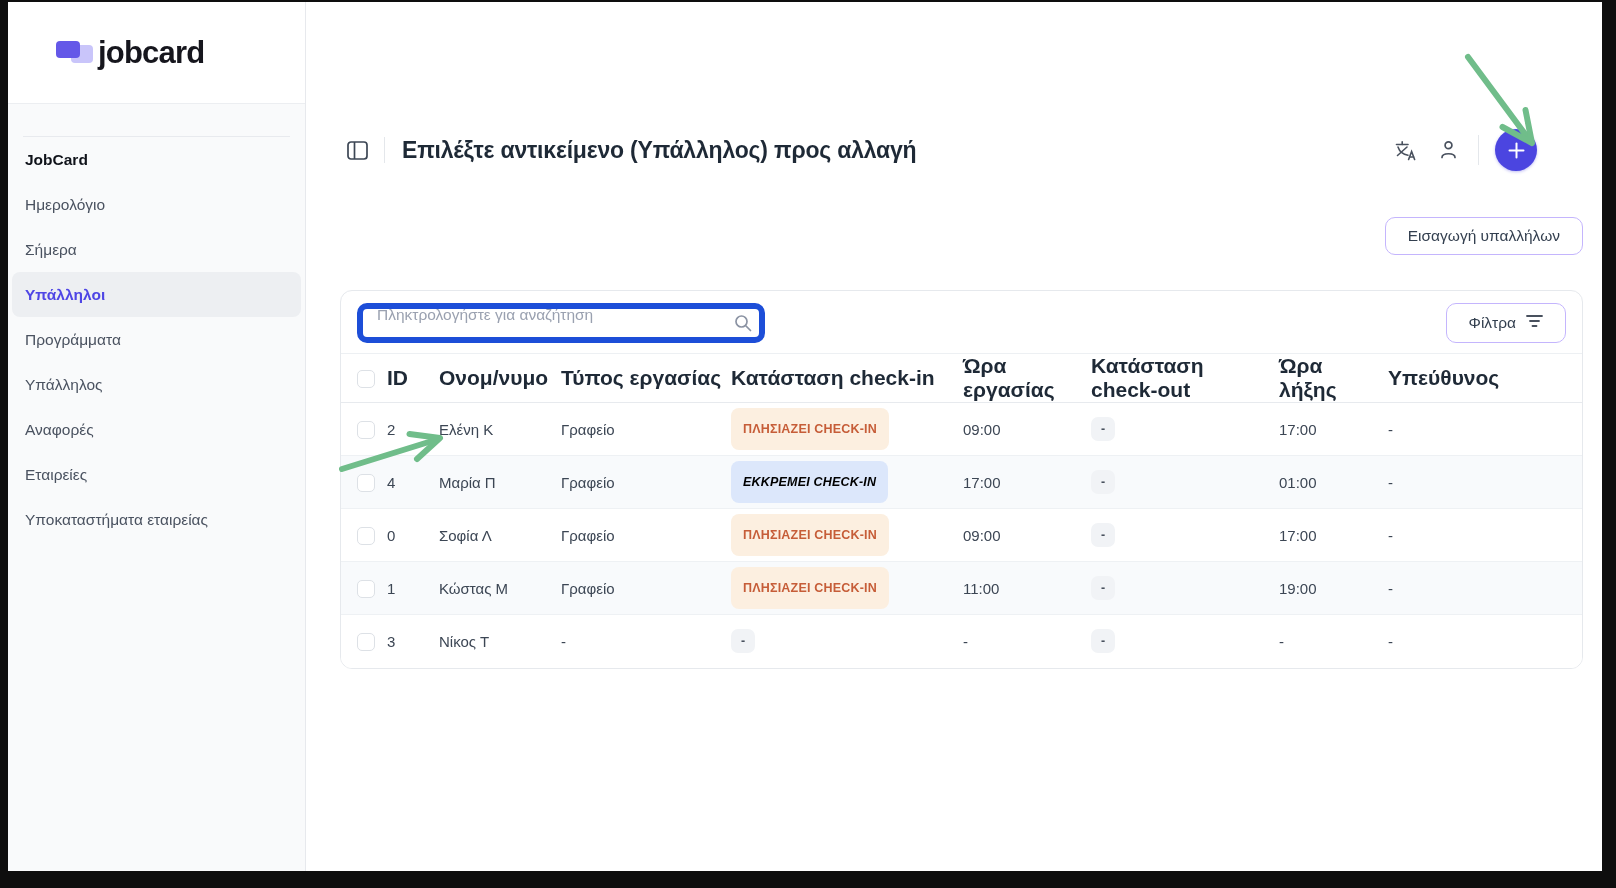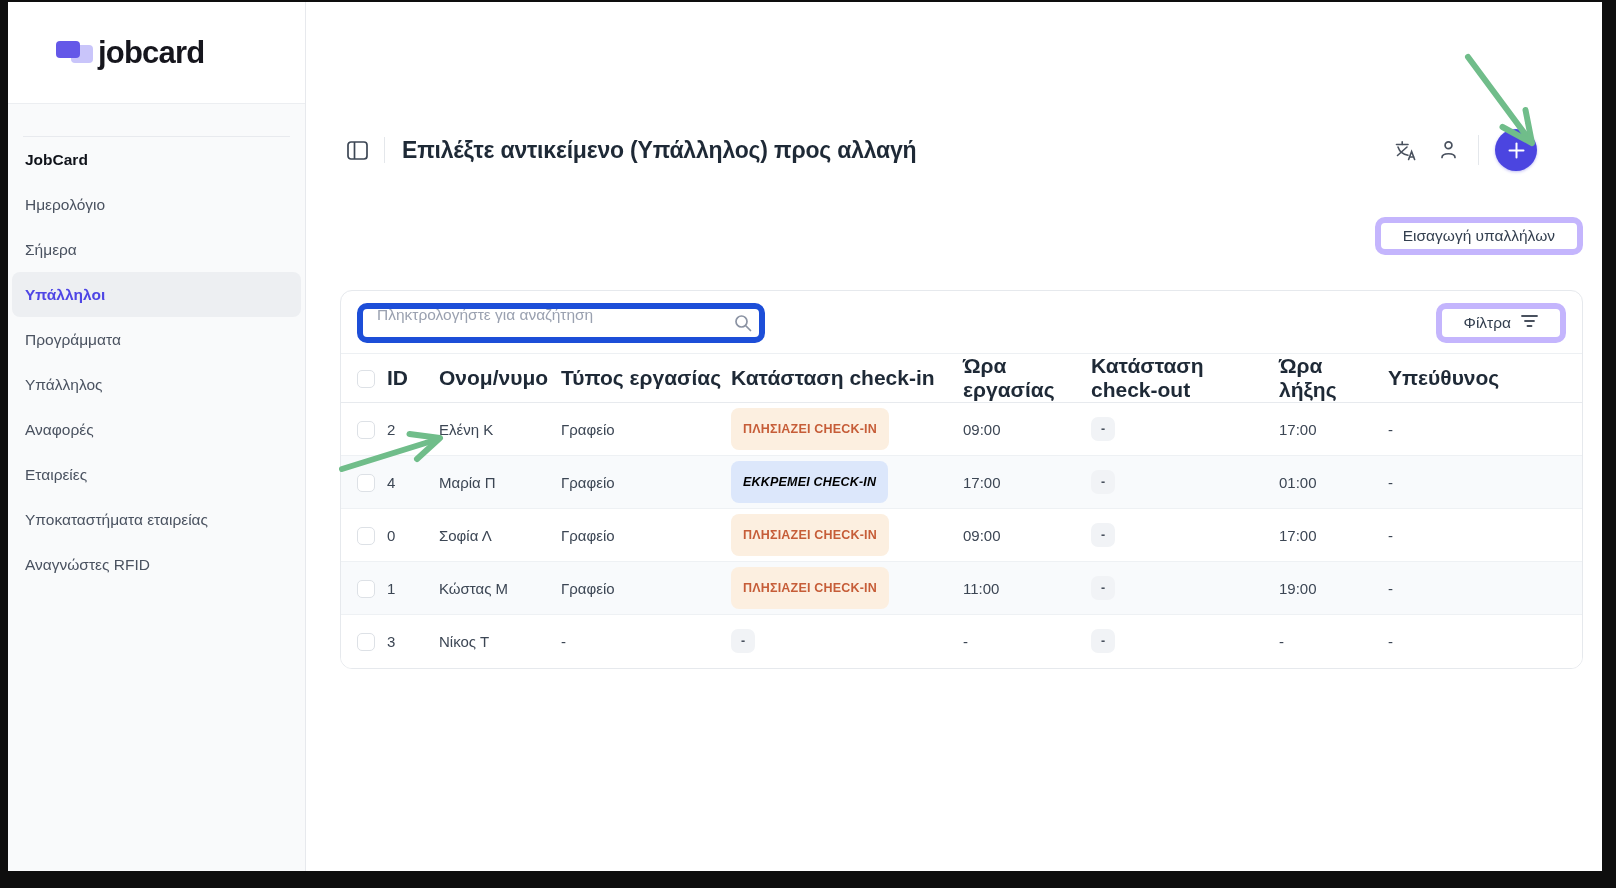--- a/index.html
+++ b/index.html
@@ -47,21 +47,21 @@
   .hdr-spacer { flex:1; }
   .icon-btn { display:flex; align-items:center; justify-content:center; width:28px; height:28px; cursor:pointer; }
   .hdr-divider2 { width:1px; height:30px; background:#e4e7eb; margin:0 16px; }
   .add-btn {
     width:42px; height:42px; border-radius:50%; background:#4b45e0; border:none;
     display:flex; align-items:center; justify-content:center; cursor:pointer;
     box-shadow:0 1px 3px rgba(75,69,224,.35);
   }
   .import-row { display:flex; justify-content:flex-end; padding-right:19px; margin-top:45px; }
   .btn-outline {
-    background:#fff; border:6px solid #c4b5fd; border-radius:10px;
+    background:#fff; border:1px solid #c4b5fd; border-radius:10px;
     height:38px; padding:0 22px; font-size:15.5px; color:#333f4f;
     font-family:inherit; cursor:pointer; display:flex; align-items:center; gap:10px;
   }
   
   .card {
     margin:35px 19px 0 34px; border:1px solid #e6e9ed; border-radius:12px;
     background:#fff; overflow:hidden;
   }
   .card-toolbar { display:flex; justify-content:space-between; align-items:center; padding:12px 16px 10px 16px; }
   .search-wrap { position:relative; width:408px; }
@@ -130,23 +130,20 @@
             <span>Υπάλληλος</span>
           </div>
           <div class="nav-item">
             <span>Αναφορές</span>
           </div>
           <div class="nav-item">
             <span>Εταιρείες</span>
           </div>
           <div class="nav-item">
             <span>Υποκαταστήματα εταιρείας</span>
-          </div>
-          <div class="nav-item">
-            <span>Αναγνώστες RFID</span>
           </div>
         </div>
     </nav>
   </aside>
 
   <main class="main">
 
     <div class="page-header">
       <span class="icon-btn">
         <svg width="21" height="19" viewBox="0 0 21 19" fill="none" stroke="#3c4654" stroke-width="1.7">

